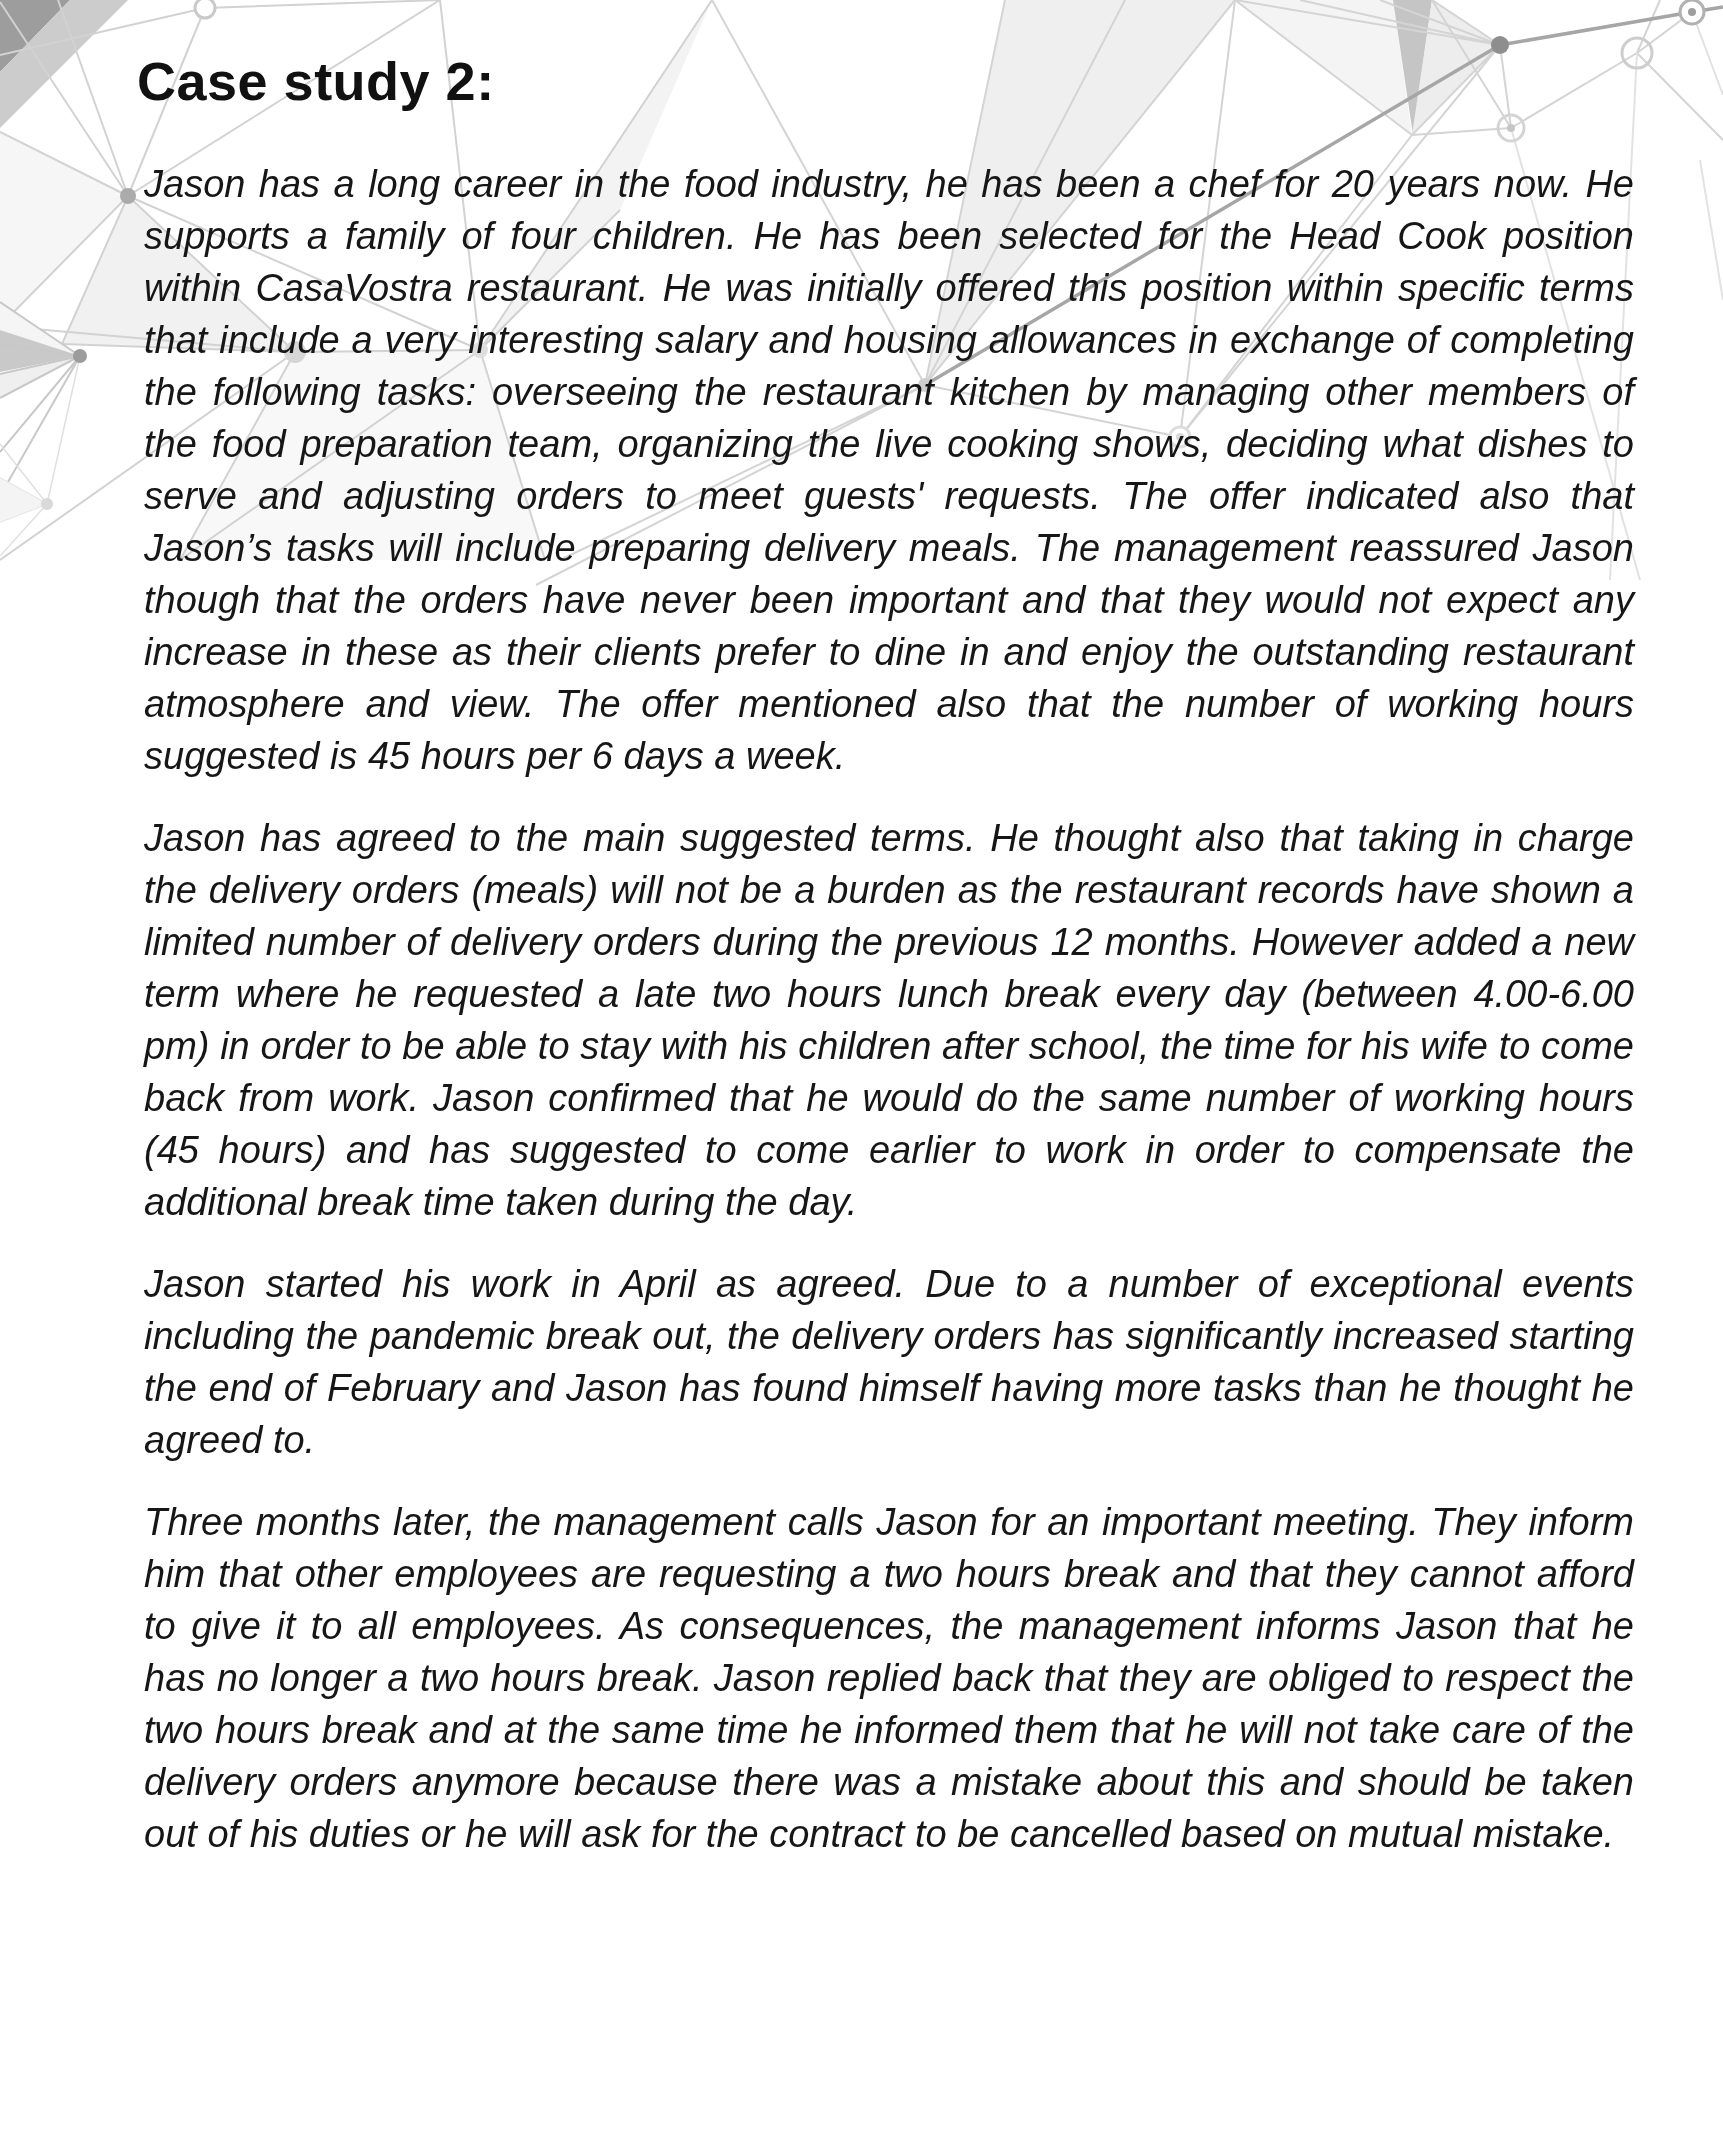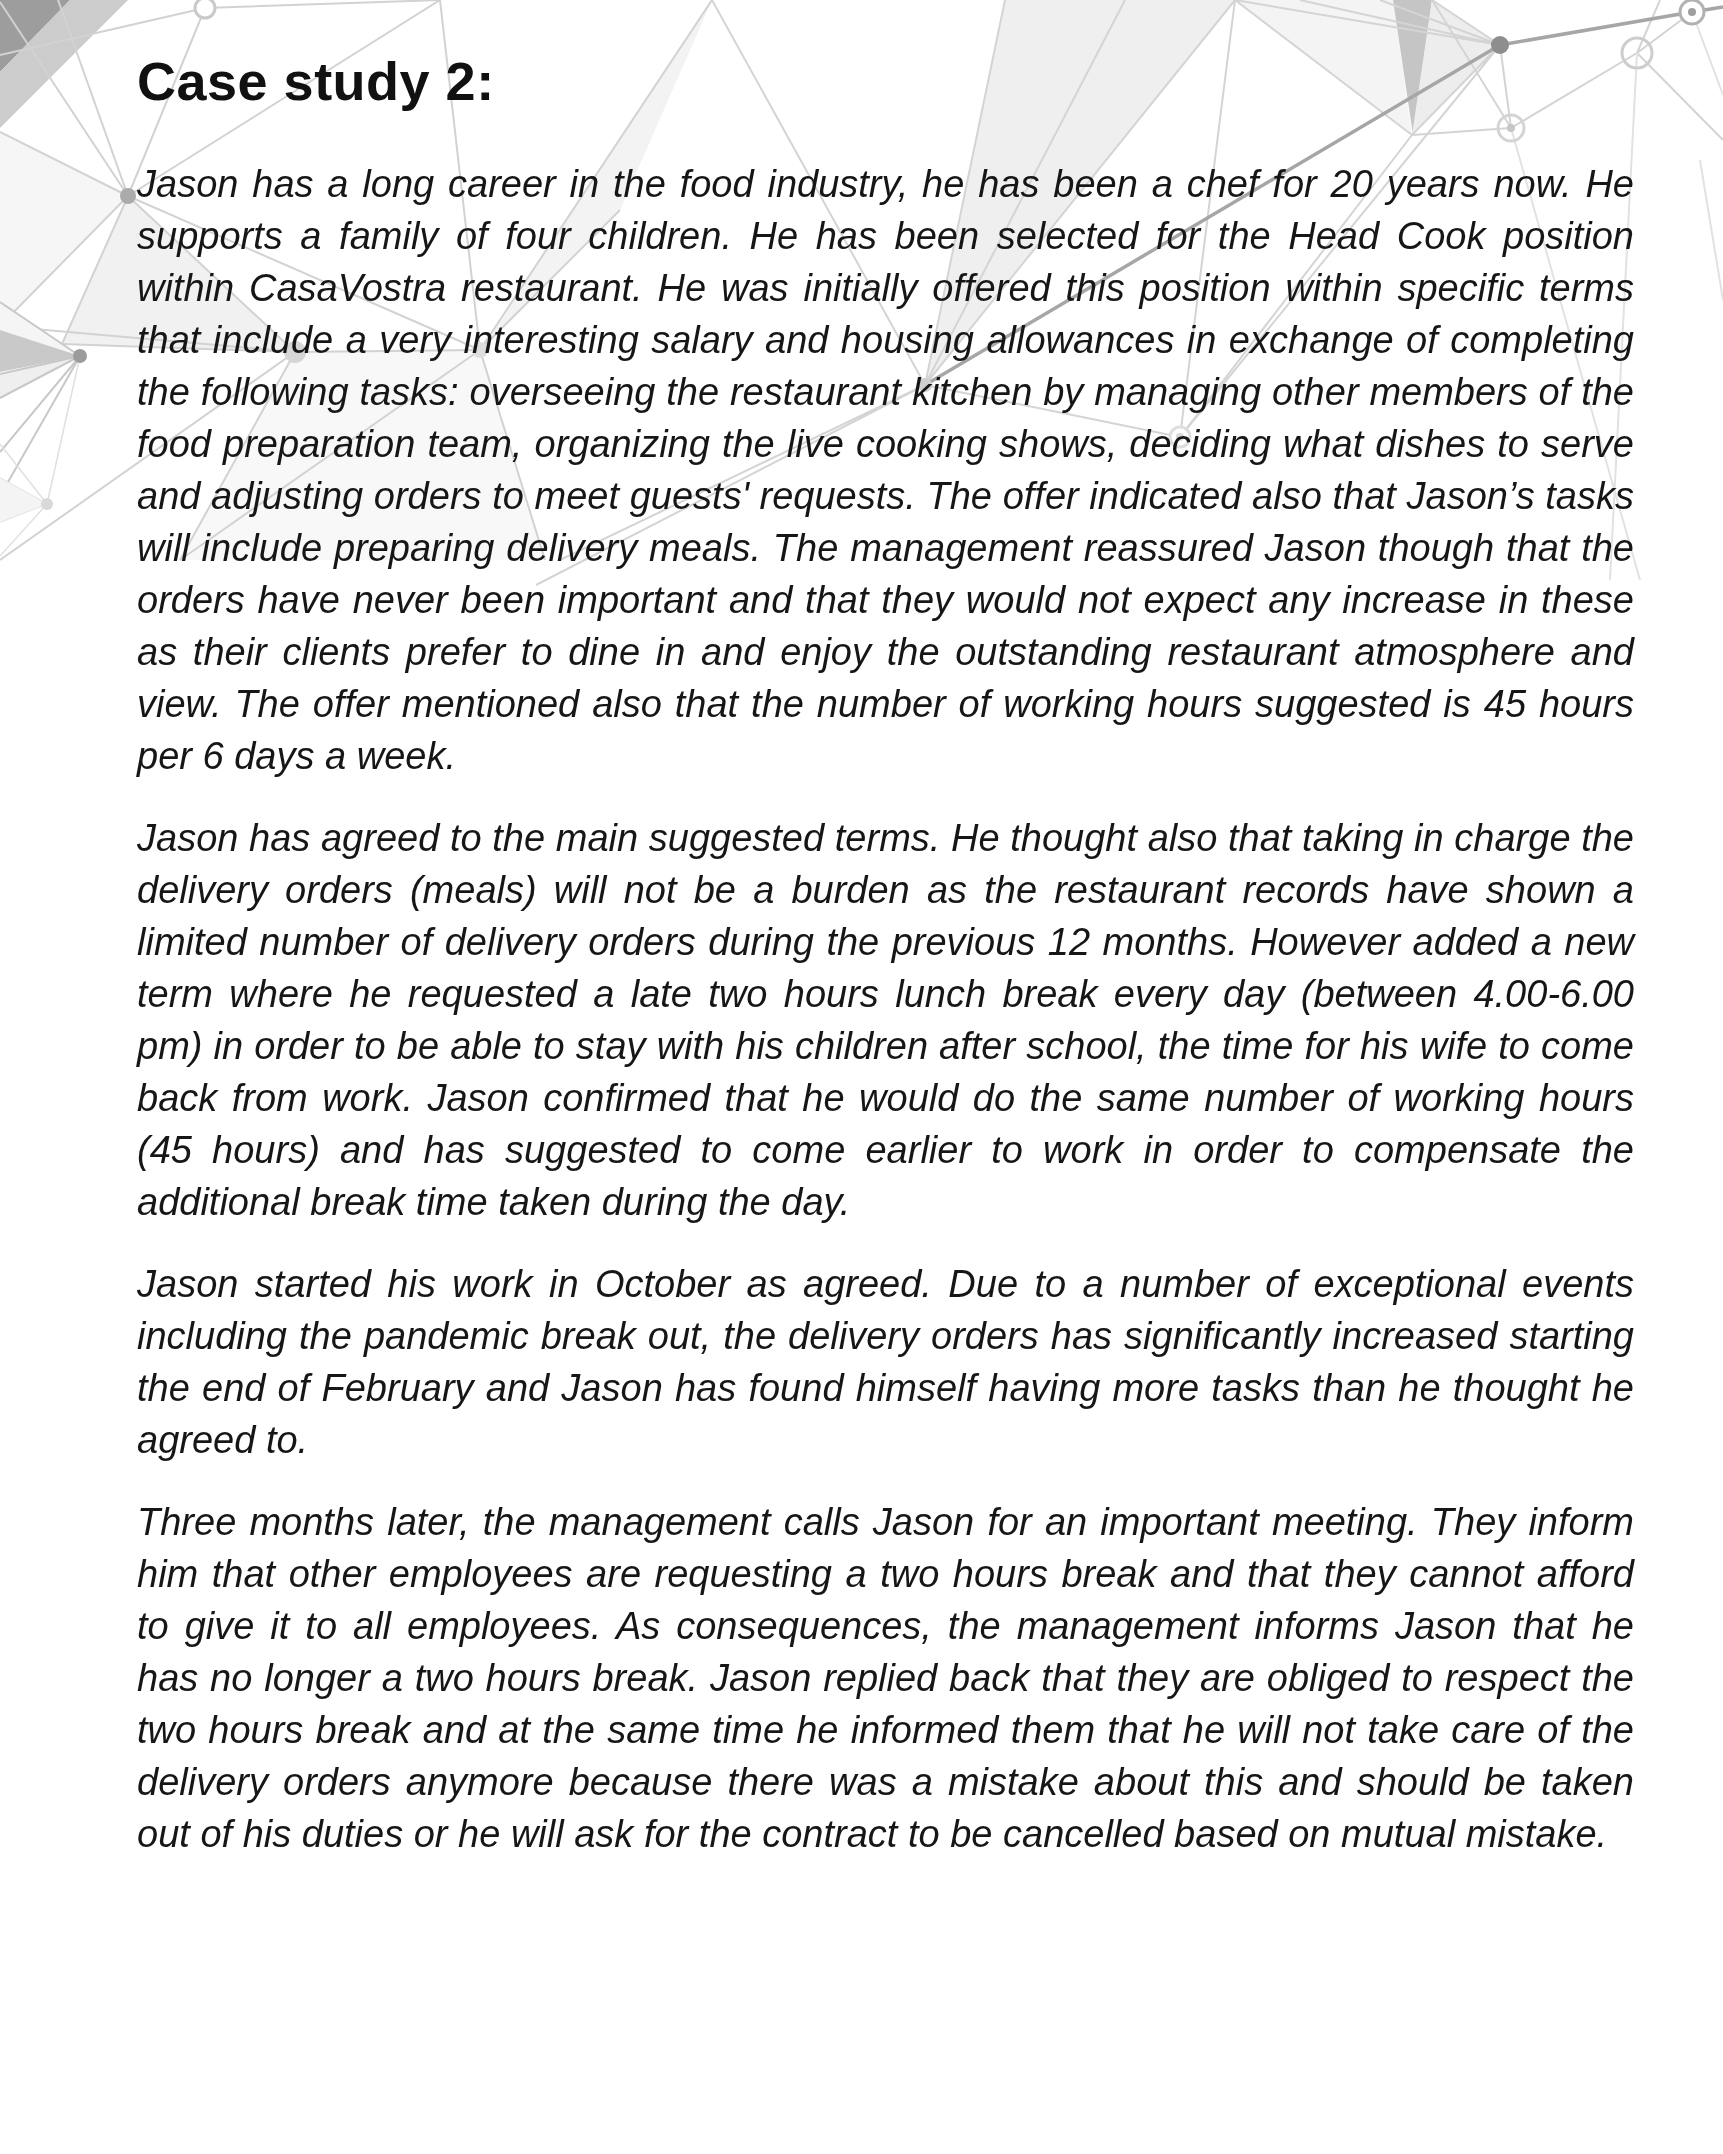--- a/index.html
+++ b/index.html
@@ -38,21 +38,21 @@
     color: #111111;
     margin: 0 0 46px 0;
     letter-spacing: 0.5px;
   }
   .body-text p {
     font-size: 38px;
     line-height: 52px;
     font-style: italic;
     text-align: justify;
     color: #161616;
-    margin: 0 0 30px 0;
+    margin: 0 0 30px 7px;
   }
   .body-text p:last-child {
     margin-bottom: 0;
     font-style: italic;
   }
 </style>
 </head>
 <body>
 
 <div class="page">
@@ -123,18 +123,18 @@
       <circle cx="1511" cy="128" r="4" fill="#c6c6c6"></circle>
     </g>
   </svg>
 
   <div class="content">
     <h1 class="heading">Case study 2:</h1>
 
     <div class="body-text">
       <p>Jason has a long career in the food industry, he has been a chef for 20 years now. He supports a family of four children. He has been selected for the Head Cook position within CasaVostra restaurant. He was initially offered this position within specific terms that include a very interesting salary and housing allowances in exchange of completing the following tasks: overseeing the restaurant kitchen by managing other members of the food preparation team, organizing the live cooking shows, deciding what dishes to serve and adjusting orders to meet guests' requests. The offer indicated also that Jason’s tasks will include preparing delivery meals. The management reassured Jason though that the orders have never been important and that they would not expect any increase in these as their clients prefer to dine in and enjoy the outstanding restaurant atmosphere and view. The offer mentioned also that the number of working hours suggested is 45 hours per 6 days a week.</p>
       <p>Jason has agreed to the main suggested terms. He thought also that taking in charge the delivery orders (meals) will not be a burden as the restaurant records have shown a limited number of delivery orders during the previous 12 months. However added a new term where he requested a late two hours lunch break every day (between 4.00-6.00 pm) in order to be able to stay with his children after school, the time for his wife to come back from work. Jason confirmed that he would do the same number of working hours (45 hours) and has suggested to come earlier to work in order to compensate the additional break time taken during the day.</p>
-      <p>Jason started his work in October as agreed. Due to a number of exceptional events including the pandemic break out, the delivery orders has significantly increased starting the end of February and Jason has found himself having more tasks than he thought he agreed to.</p>
+      <p>Jason started his work in April as agreed. Due to a number of exceptional events including the pandemic break out, the delivery orders has significantly increased starting the end of February and Jason has found himself having more tasks than he thought he agreed to.</p>
       <p>Three months later, the management calls Jason for an important meeting. They inform him that other employees are requesting a two hours break and that they cannot afford to give it to all employees. As consequences, the management informs Jason that he has no longer a two hours break. Jason replied back that they are obliged to respect the two hours break and at the same time he informed them that he will not take care of the delivery orders anymore because there was a mistake about this and should be taken out of his duties or he will ask for the contract to be cancelled based on mutual mistake.</p>
     </div>
   </div>
 
 </div>
 
 </body></html>

